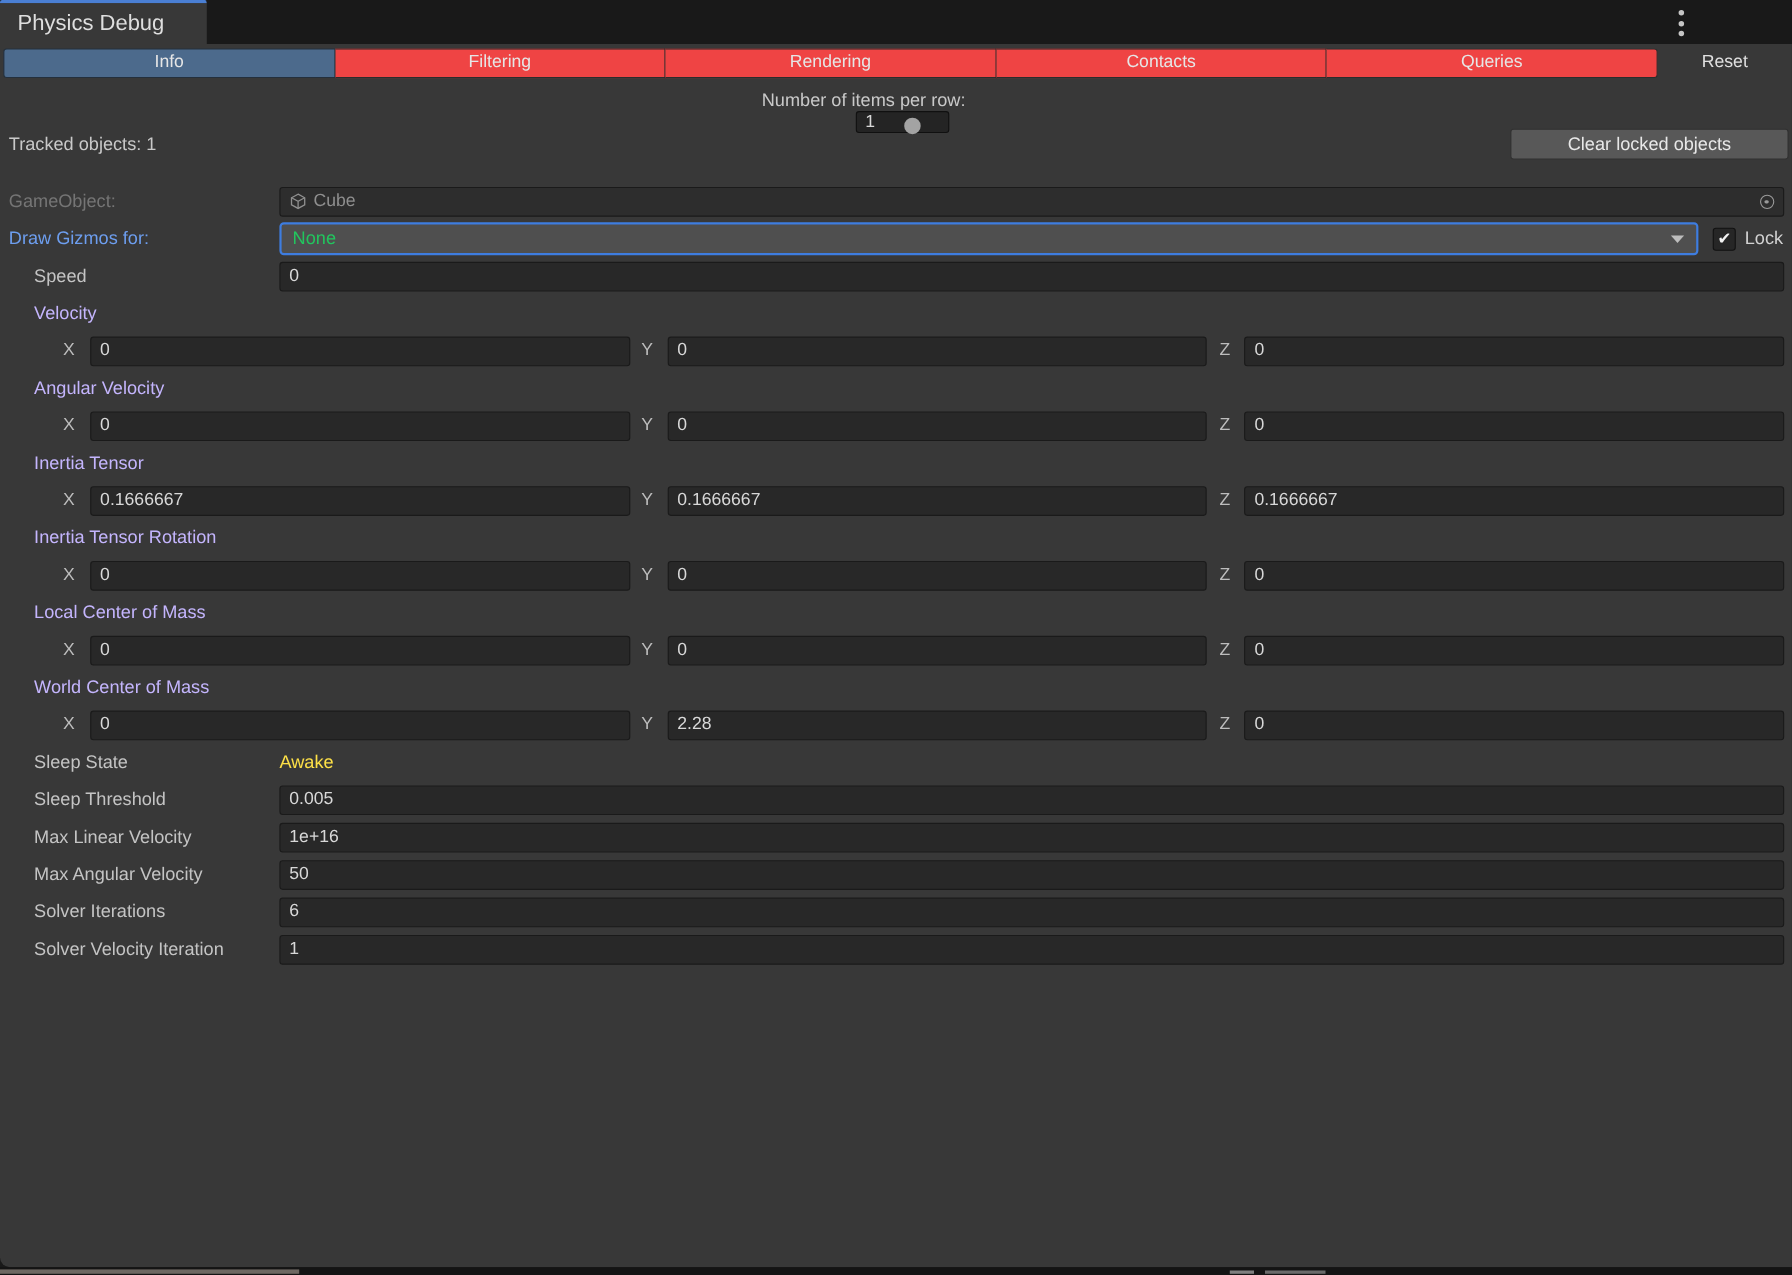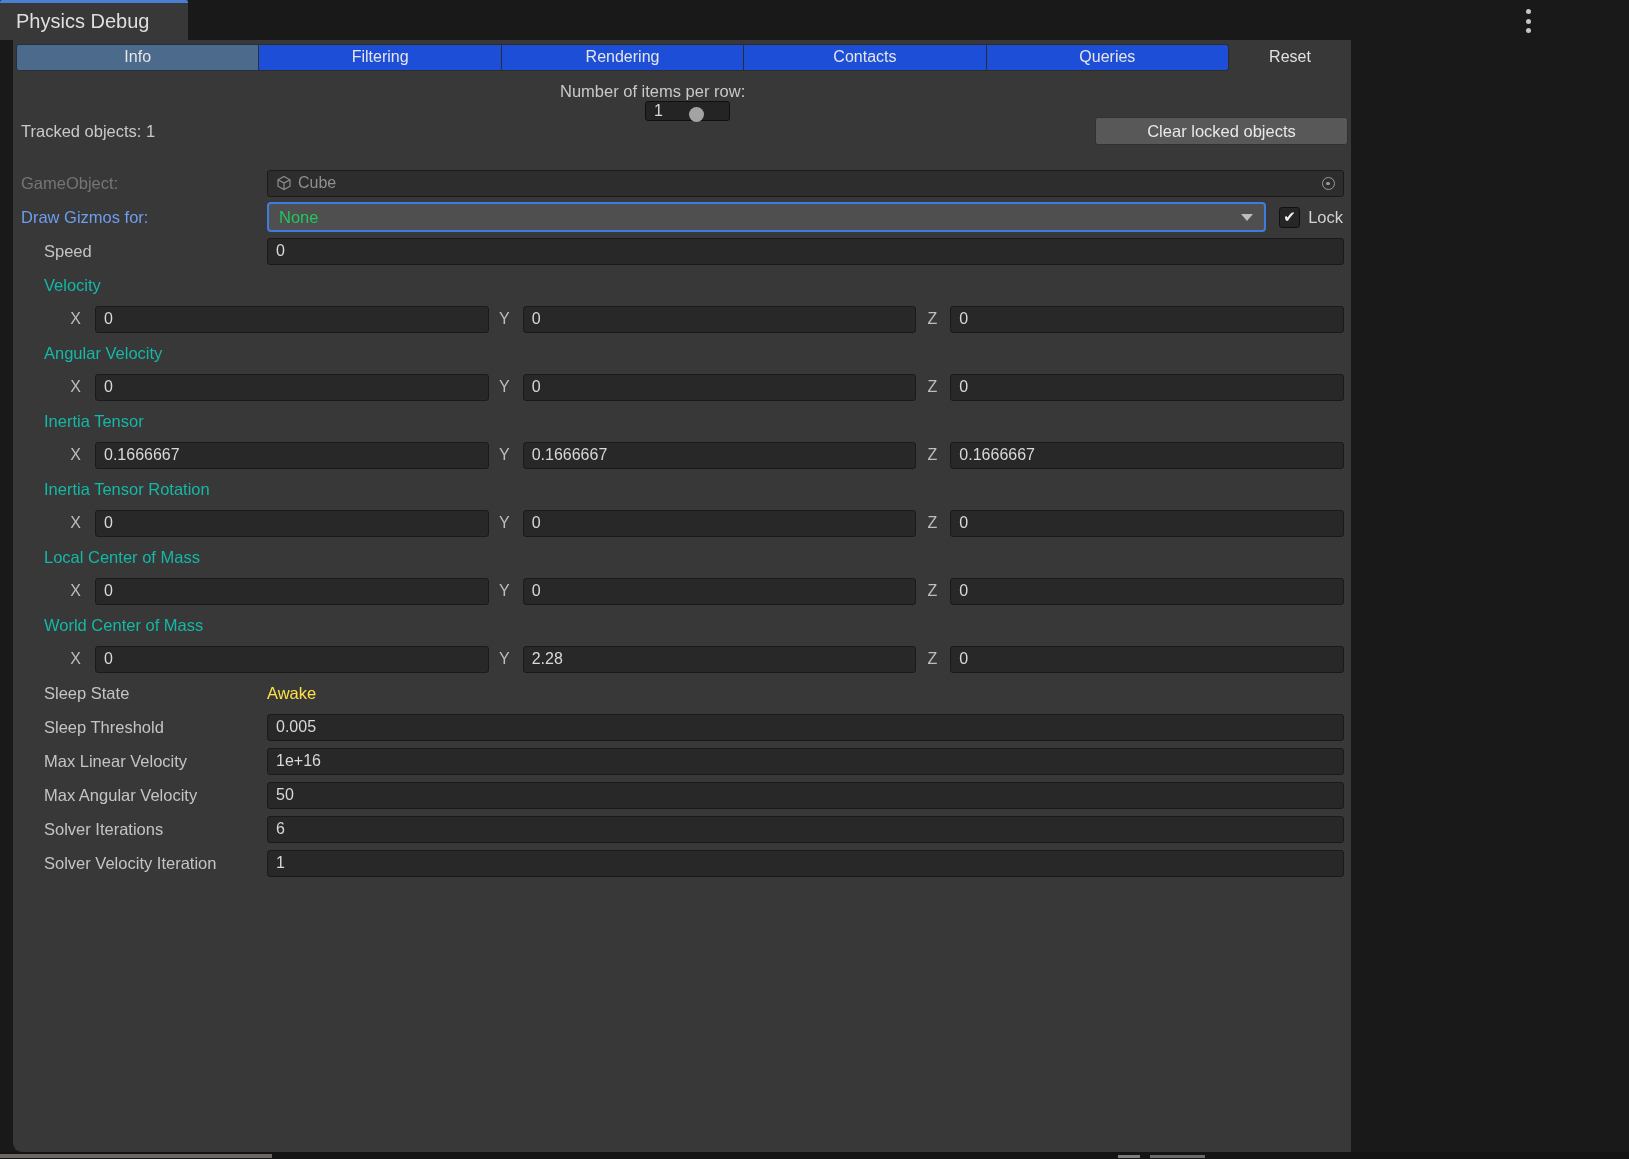--- a/index.html
+++ b/index.html
@@ -8,27 +8,27 @@
 
   
   .titlebar{height:40px;background:#191919;display:flex;align-items:stretch;position:relative;}
   .doc-tab{width:188px;background:#383838;border-top:3px solid #4a7fd4;display:flex;align-items:center;
            padding-left:16px;color:#dfdfdf;font-size:20px;border-radius:2px 2px 0 0;}
   .kebab{position:absolute;right:92px;top:9px;width:18px;height:24px;display:flex;flex-direction:column;
          align-items:center;justify-content:space-between;cursor:pointer;}
   .kebab i{width:5px;height:5px;border-radius:50%;background:#c6c6c6;}
 
   
-  .content{position:absolute;top:40px;left:13px;width:1338px;height:1112px;background:#383838;
+  .content{position:absolute;top:40px;left:0;width:1629px;height:1112px;background:#383838;
            border-radius:0 0 0 9px;}
 
   
   .toolbar{display:flex;align-items:center;height:28px;margin:3px 0 0 3px;}
   .tabstrip{display:flex;flex:1;height:27px;}
-  .tb-btn{flex:1;background:#1d4ed8;border:1px solid #2c2c2c;border-left:none;color:#e6e6e6;font-size:16px;
+  .tb-btn{flex:1;background:#ef4444;border:1px solid #2c2c2c;border-left:none;color:#e6e6e6;font-size:16px;
           display:flex;align-items:center;justify-content:center;cursor:pointer;}
   .tb-btn:first-child{border-left:1px solid #2c2c2c;border-radius:3px 0 0 3px;}
   .tb-btn:last-child{border-radius:0 3px 3px 0;}
   .tb-btn.selected{background:#4c6a8c;border-color:#24303d;}
   .reset-btn{width:122px;height:27px;display:flex;align-items:center;justify-content:center;
              color:#e0e0e0;font-size:16px;background:transparent;cursor:pointer;}
 
   
   .hrow{display:flex;align-items:center;margin-left:8px;}
   .items-row{margin-top:11px;height:26px;flex-direction:column;}
@@ -64,21 +64,21 @@
   .dropdown .arrow{position:absolute;right:11px;top:10px;width:0;height:0;
                    border-left:6px solid transparent;border-right:6px solid transparent;border-top:7px solid #bdbdbd;}
   .lock-wrap{display:flex;align-items:center;margin:0 8px 0 13px;}
   .checkbox{width:21px;height:21px;background:#262626;border:1px solid #111;border-radius:3px;
             display:flex;align-items:center;justify-content:center;color:#f2f2f2;font-size:15px;cursor:pointer;}
   .lock-lbl{color:#d2d2d2;font-size:16.5px;margin-left:8px;}
 
   
   .row .lbl.indent{padding-left:23px;width:246px;}
   .grp-header{height:28px;display:flex;align-items:center;margin:0 0 6px 8px;}
-  .grp-header .lbl{color:#14b8a6;font-size:16.5px;padding-left:23px;text-align:center;}
+  .grp-header .lbl{color:#c4b5fd;font-size:16.5px;padding-left:23px;text-align:center;}
   .vec{padding-left:24px;}
   .axis-lbl{color:#bdbdbd;font-size:16px;flex:none;text-align:right;}
   .axis-lbl.first{width:36px;margin-right:14px;}
   .axis-lbl.mid{width:14px;margin:0 13px 0 7px;}
   .vec .field{margin-right:0;}
   .vec .field + .axis-lbl{}
   .vec .field:last-child{margin-right:7px;}
   .text-val{color:#fde047;font-size:16.5px;}
 
   

